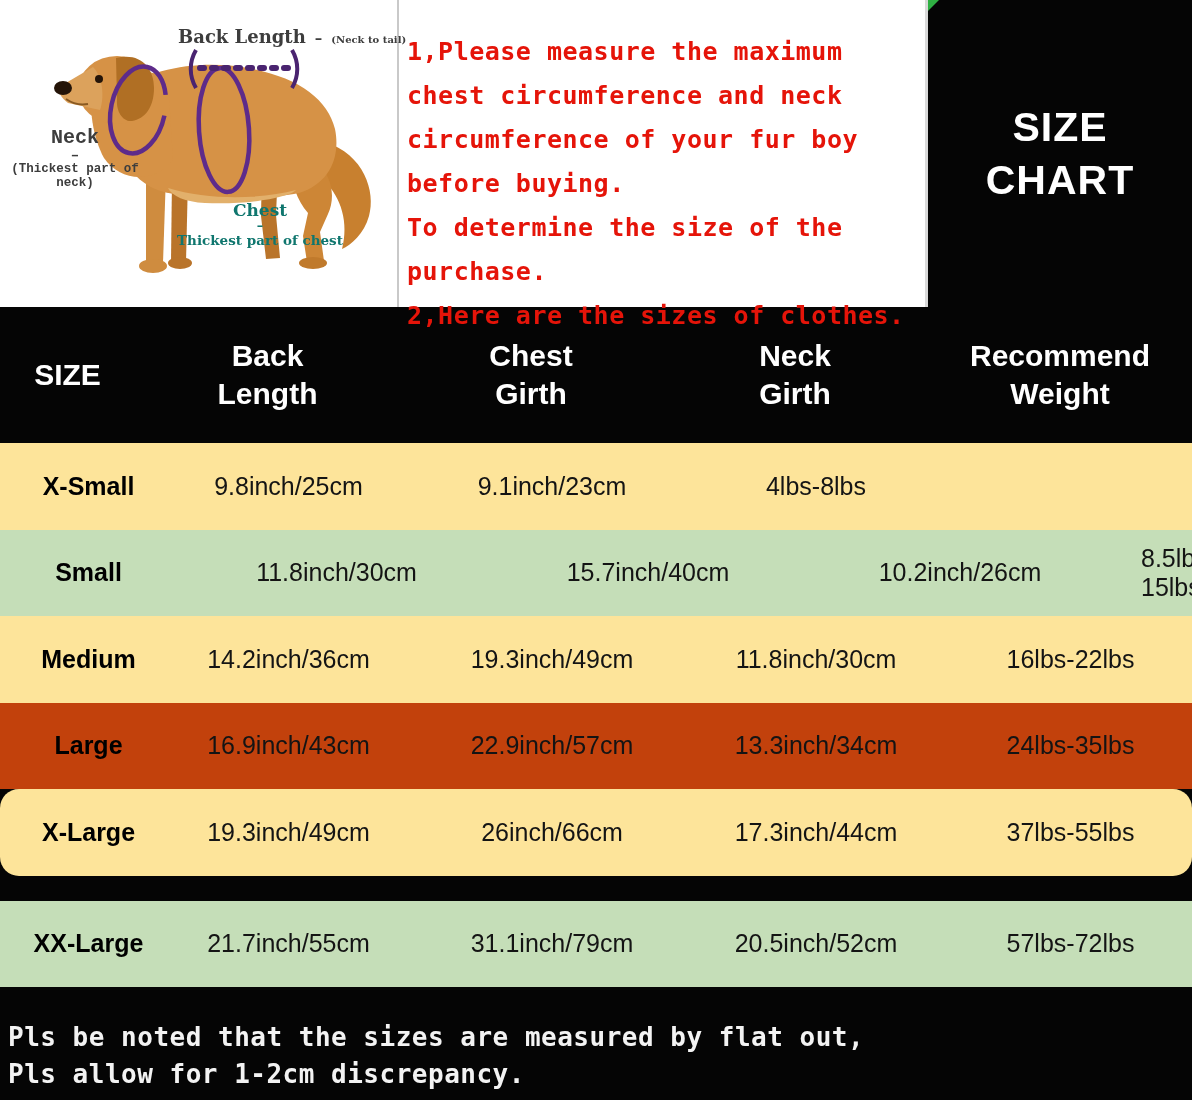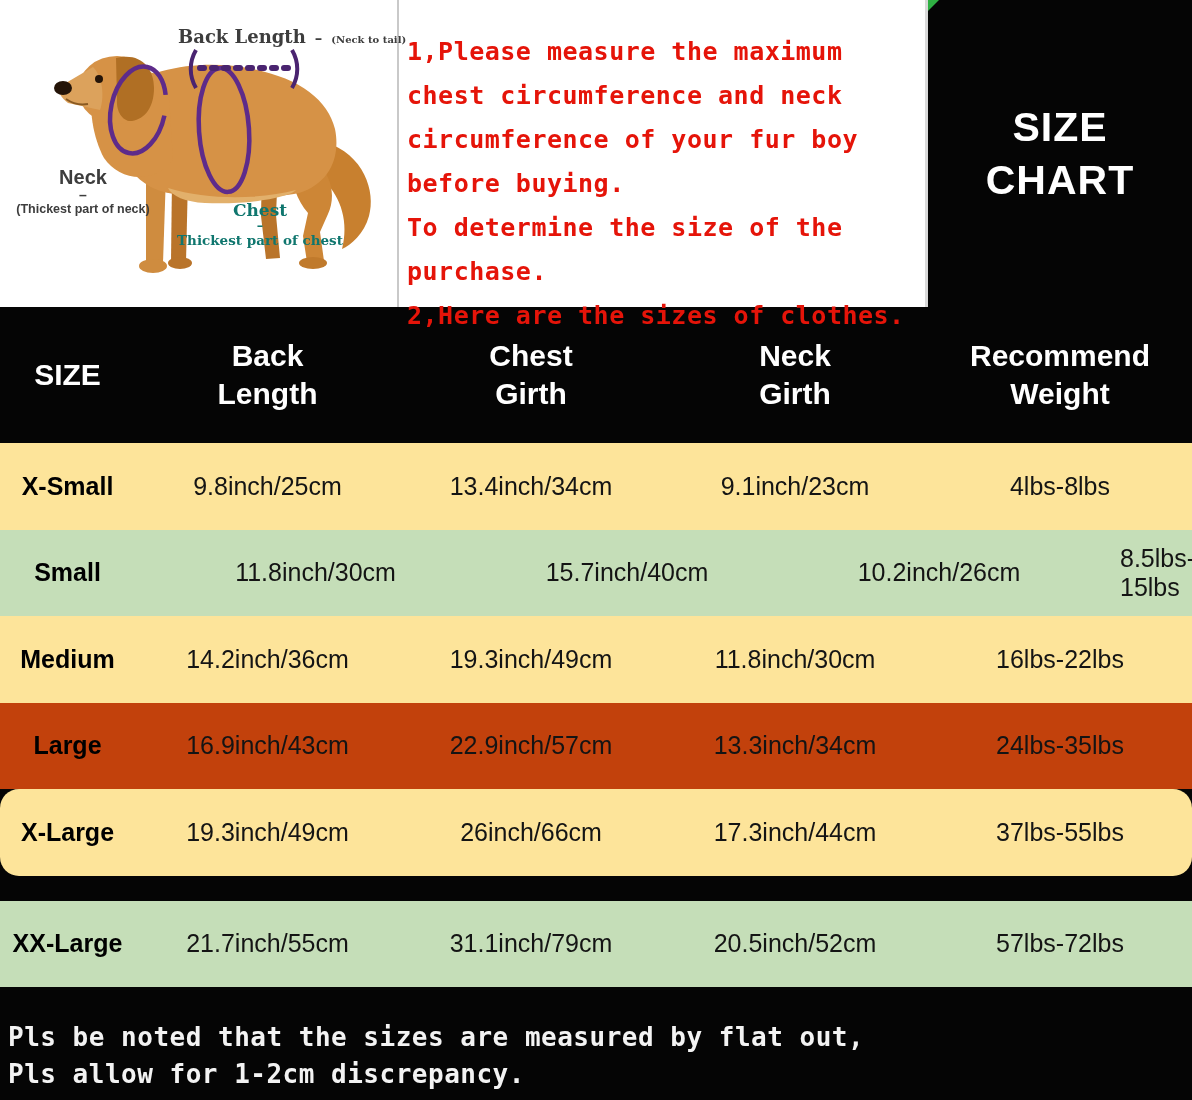--- a/index.html
+++ b/index.html
@@ -8,22 +8,22 @@
 
   
   .top { display:flex; height:307px; background:#fff; }
   .dog-panel { width:397px; height:307px; position:relative; background:#fff; flex:none; }
   .dog-panel svg { position:absolute; left:0; top:0; }
   .bl-row { position:absolute; top:26px; left:178px; display:flex; align-items:baseline; gap:9px;
             font-family:"DejaVu Serif", serif; color:#3d3d3d; white-space:nowrap; }
   .bl-row .main { font-size:18px; font-weight:bold; }
   .bl-row .dash { font-size:15px; font-weight:bold; }
   .bl-row .sub  { font-size:10px; font-weight:bold; }
-  .neck-block { position:absolute; top:126px; left:8px; width:150px; text-align:center;
-                font-family:Liberation Sans, sans-serif; color:#3d3d3d;margin-top:40px; }
+  .neck-block { position:absolute; top:126px; left:0; width:150px; text-align:center;
+                font-family:Liberation Mono, monospace; color:#3d3d3d; }
   .neck-block .main { font-size:20px; font-weight:bold; }
   .neck-block .dash { font-size:14px; font-weight:bold; line-height:13px; }
   .neck-block .sub  { font-size:12.5px; font-weight:bold; }
   .chest-block { position:absolute; top:200px; left:150px; width:220px; text-align:center;
                  font-family:"DejaVu Serif", serif; color:#0f766e; }
   .chest-block .main { font-size:17px; font-weight:bold; }
   .chest-block .dash { font-size:13px; font-weight:bold; line-height:12px; }
   .chest-block .sub  { font-size:13.5px; font-weight:bold; }
 
   .instr-panel { width:528px; flex:none; background:#fff; border-left:2px solid #c9c9c9;
@@ -40,21 +40,21 @@
 
   
   .thead, .trow { display:grid; grid-template-columns:135px 265px 262px 266px auto; }
   .thead { height:136px; background:#050505; }
   .hcell { display:flex; align-items:center; justify-content:center; }
   .hinner { color:#fff; font-weight:bold; font-size:30px; line-height:38px; text-align:center; }
   .hcell.c1 .hinner { max-width:130px; }
   .hcell.c2 .hinner { max-width:120px; }
   .hcell.c3 .hinner { max-width:120px; }
   .hcell.c4 .hinner { max-width:210px; }
-  .trow { height:86.5px; }
+  .trow { height:86.5px;padding-left:21px; }
   .cell { display:flex; align-items:center; justify-content:center; font-size:25px; color:#141414; }
   .cell.size { font-weight:bold; color:#000; }
 
   
   .footer { height:172px; background:#050505; padding:32px 4px 0 8px; }
   .footer-text { color:#f3f3f3; font-family:"DejaVu Sans Mono", monospace; font-size:26px;
                  line-height:37px; white-space:pre-line; font-weight:bold; letter-spacing:0.5px; }
 </style>
 </head>
 <body>
@@ -150,21 +150,20 @@
         <span class="hinner">Neck Girth</span>
       </div>
     <div class="hcell c4">
         <span class="hinner">Recommend Weight</span>
       </div>
   </div>
 
   <div class="trow" style="background: rgb(253, 228, 154);">
     <div class="cell size">X-Small</div>
     <div class="cell">9.8inch/25cm</div>
-    <div class="cell">13.4inch/34cm</div>
     <div class="cell">9.1inch/23cm</div>
     <div class="cell">4lbs-8lbs</div>
   </div>
   <div class="trow" style="background: rgb(197, 222, 184); gap: 48px;">
     <div class="cell size">Small</div>
     <div class="cell">11.8inch/30cm</div>
     <div class="cell">15.7inch/40cm</div>
     <div class="cell">10.2inch/26cm</div>
     <div class="cell">8.5lbs-15lbs</div>
   </div>

